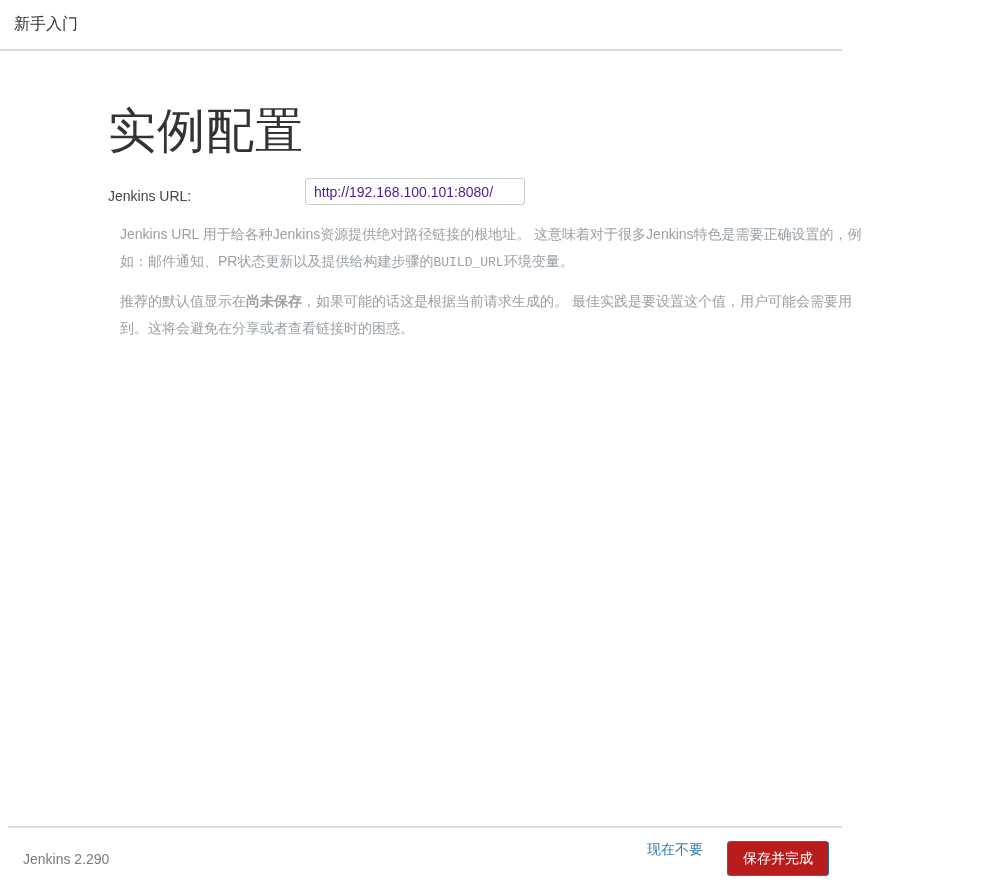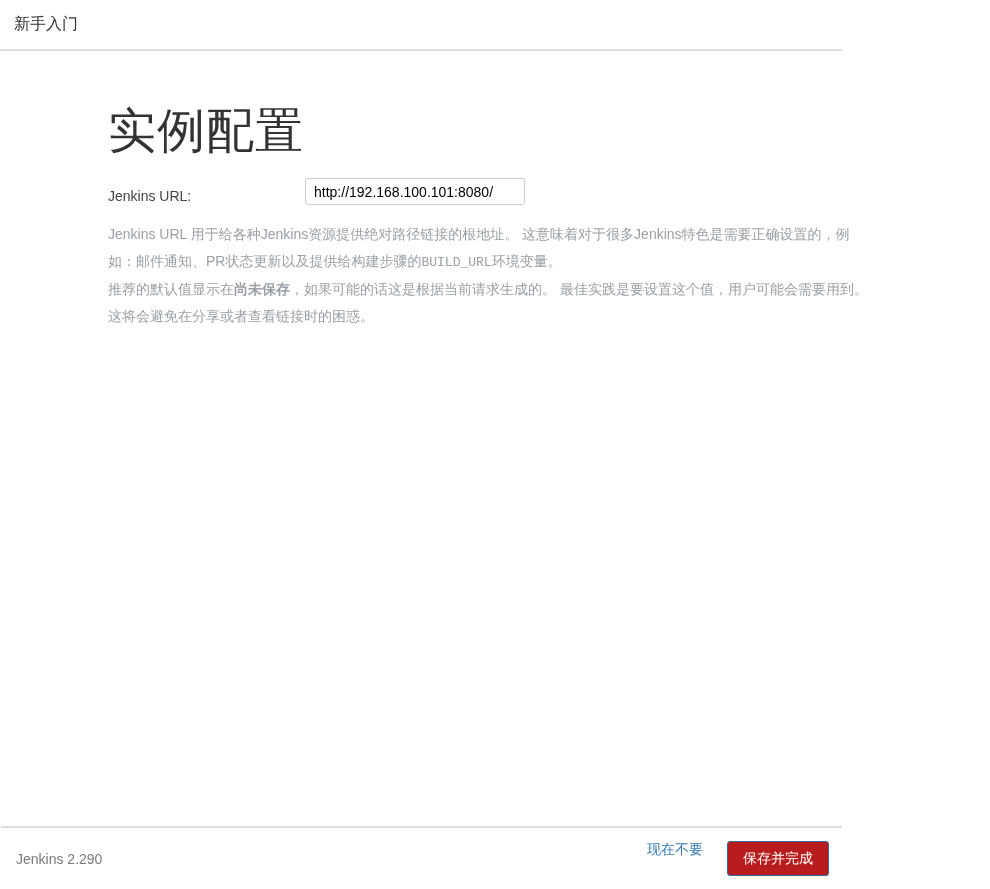--- a/index.html
+++ b/index.html
@@ -49,42 +49,42 @@
     color: #444444;
     margin-top: 8px;
   }
   .url-input {
     width: 220px;
     height: 27px;
     border: 1px solid #cccccc;
     border-radius: 3px;
     padding: 0 8px;
     font-size: 14px;
-    color: #000000;
+    color: #4c1d95;
     font-family: "Liberation Sans", "DejaVu Sans", sans-serif;
     outline: none;
   }
   .description {
     margin-top: 16px;
     width: 768px;
     font-size: 14px;
     line-height: 27px;
     color: #9aa0a5;
   }
-  .description p { margin: 0; }
+  .description p { margin: 12px; }
   .mono {
     font-family: "Liberation Mono", "DejaVu Sans Mono", monospace;
     font-size: 13px;
   }
   .bold { font-weight: bold; }
 
   
   .wizard-footer {
     position: absolute;
-    left: 1px; right: 0; bottom: 0;
+    left: 8px; right: 0; bottom: 0;
     height: 63px;
     border-top: 2px solid #dddddd;
     display: flex;
     align-items: center;
     justify-content: space-between;
     padding: 0 13px 0 15px;
     background: #ffffff;
   }
   .version {
     font-size: 14px;

